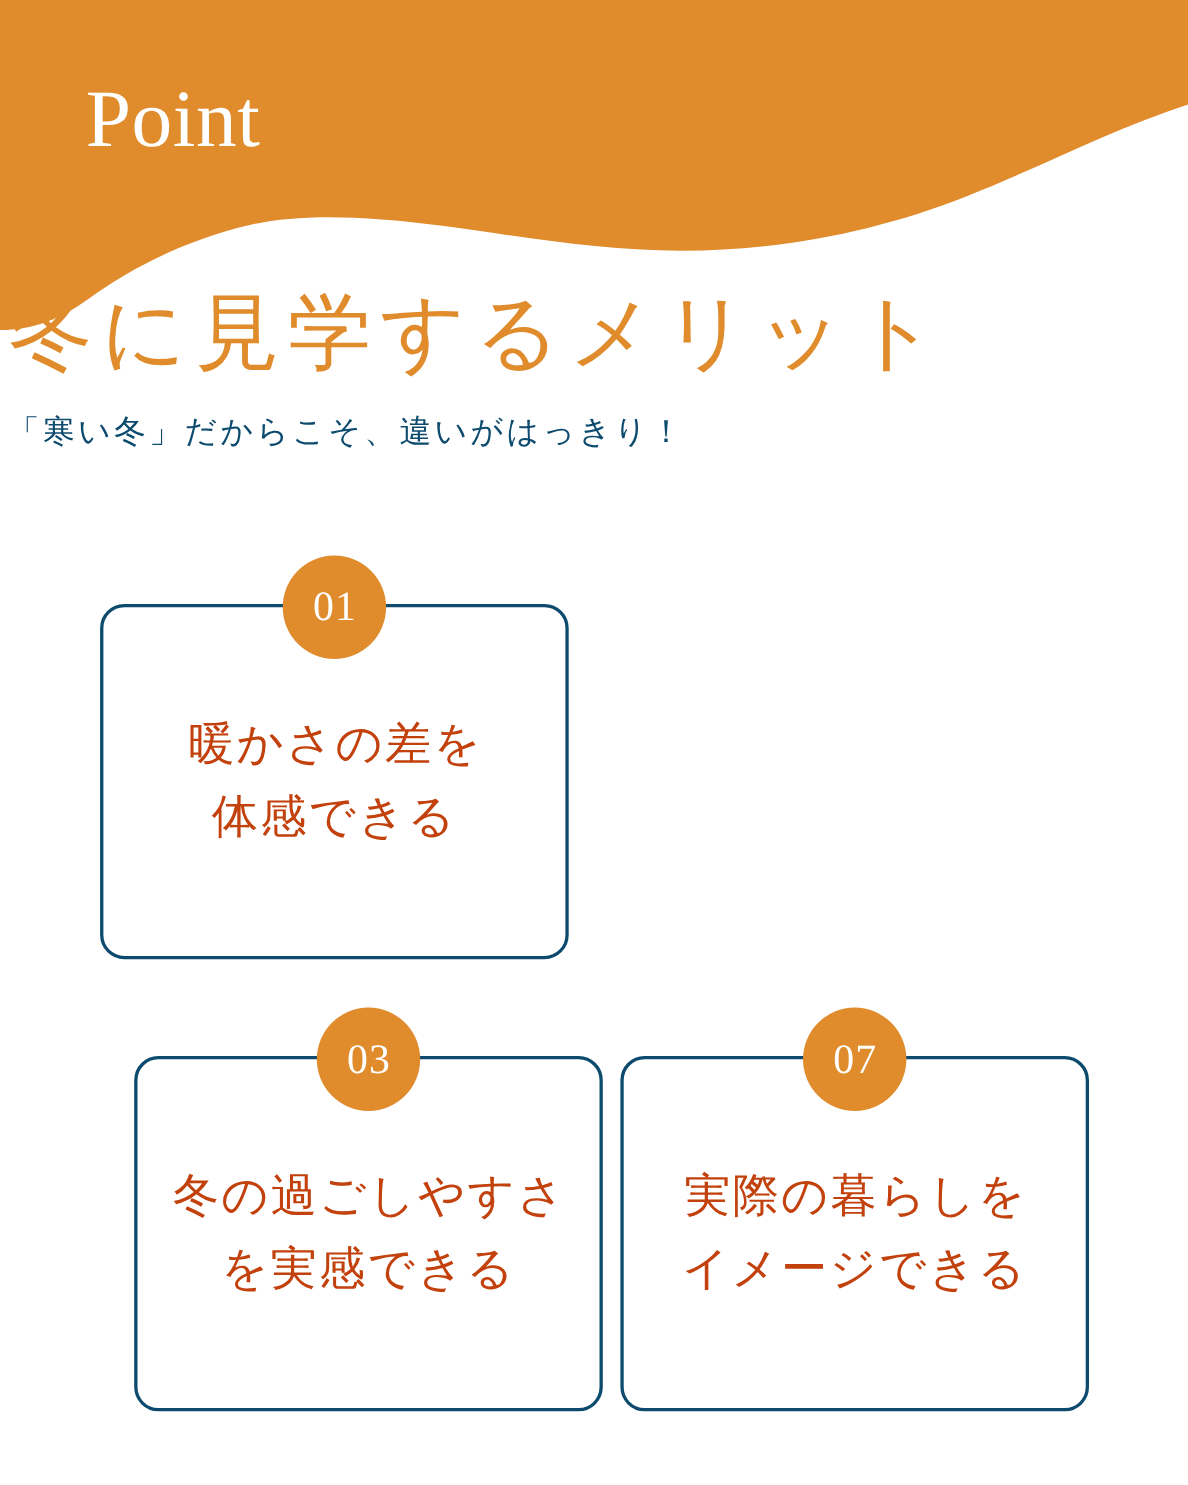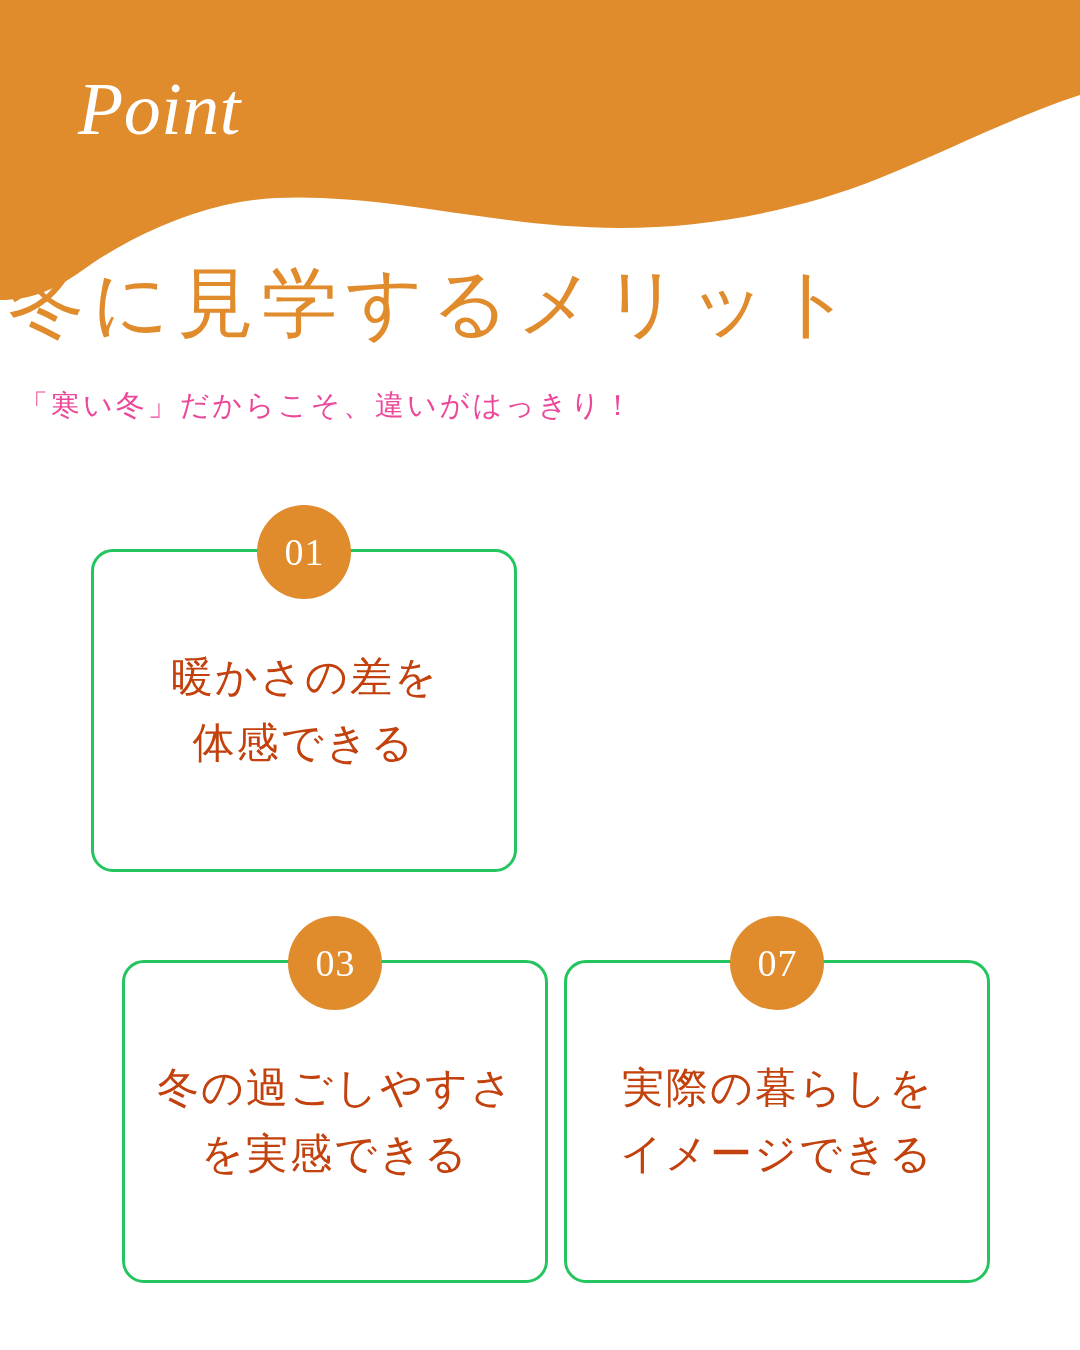--- a/index.html
+++ b/index.html
@@ -42,21 +42,20 @@
     position: absolute;
     left: 78px;
     top: 72px;
     font-family: "Liberation Serif", "DejaVu Serif", serif;
     font-size: 74px;
     line-height: 1;
     font-weight: 400;
     color: #ffffff;
     letter-spacing: 0.5px;
     white-space: nowrap;
-    font-style: italic;
   }
 
   
   .title-block {
     position: absolute;
     left: 0;
     top: 262px;
     width: 1080px;
     text-align: left;
   }
@@ -65,26 +64,26 @@
     font-size: 76px;
     line-height: 1.1;
     color: #E08B2C;
     letter-spacing: 8px;
     text-indent: 8px;
     white-space: nowrap;
     margin: 0;
     font-weight: 400;
   }
   .sub-title {
-    margin: 16px;
+    margin: 4px;
     padding-top: 26px;
     font-family: "Liberation Serif", "DejaVu Serif", serif;
     font-size: 29px;
     line-height: 1.2;
-    color: #ec4899;
+    color: #0c4a6e;
     letter-spacing: 3px;
     text-indent: 3px;
     white-space: nowrap;
     font-weight: 400;
   }
 
   
   .cards {
     position: absolute;
     left: 91px;
@@ -98,21 +97,21 @@
   .card-row + .card-row {
     margin-top: 88px;
     padding-left: 31px;
   }
 
   .card {
     position: relative;
     width: 426px;
     height: 323px;
     box-sizing: border-box;
-    border: 3px solid #22c55e;
+    border: 3px solid #0c4a6e;
     border-radius: 22px;
     background: #ffffff;
     display: flex;
     align-items: center;
     justify-content: center;
   }
 
   .card-badge {
     position: absolute;
     top: -47px;

